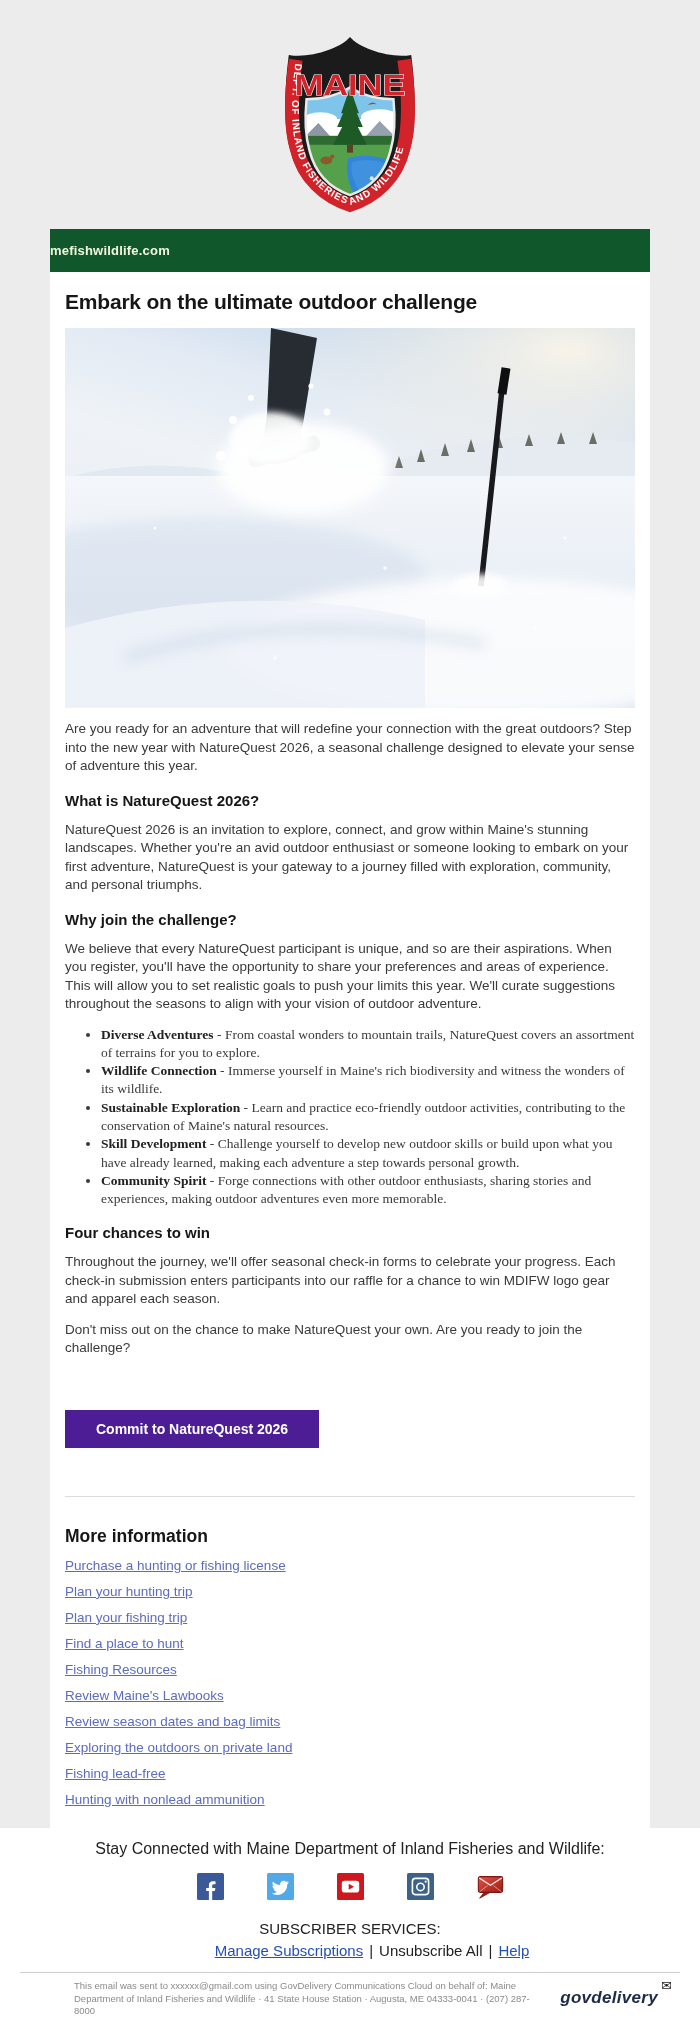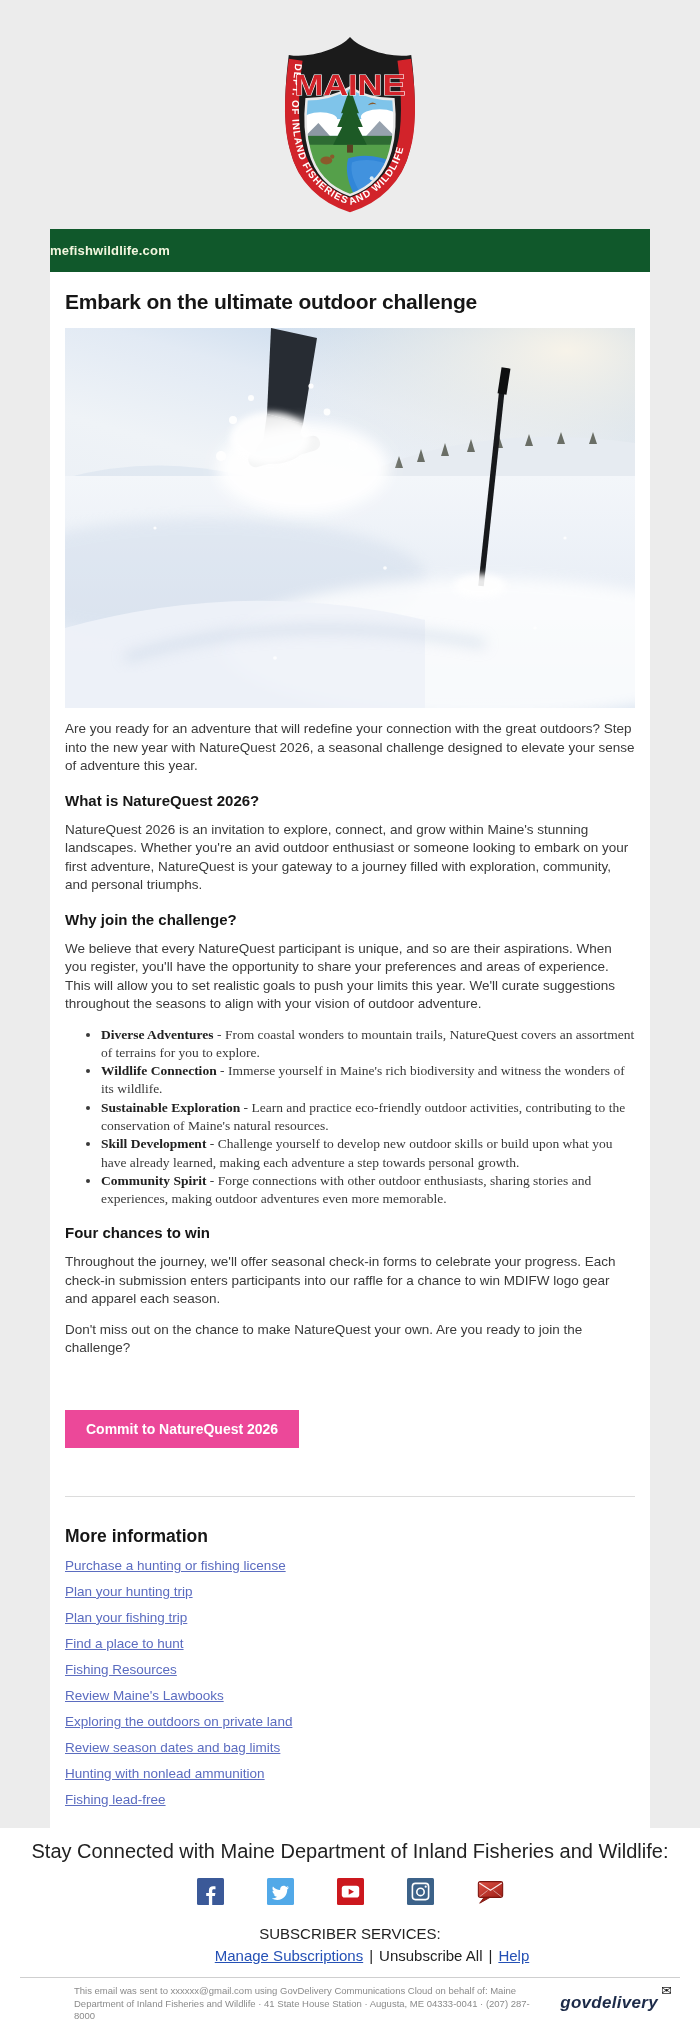--- a/index.html
+++ b/index.html
@@ -26,27 +26,27 @@
   .content li{font-size:13.5px;line-height:18.3px;color:#3a3a3a;}
   .content li b{color:#222;}
   
   .hero{position:relative;height:380px;overflow:hidden;margin-top:14px;
     background:
       radial-gradient(120% 90% at 88% 6%, #f7f3e9 0%, rgba(247,243,233,0) 42%),
       linear-gradient(196deg,#a9c5e3 0%,#c7d9ec 12%,#e2eaf4 28%,#eff3f7 46%,#e9eef5 70%,#dce6f1 100%);
   }
   .hero svg{display:block;width:100%;height:100%;}
   
-  .cta{display:inline-block;margin:40px 0 0;padding:11px 21px;background:#ec4899;
+  .cta{display:inline-block;margin:40px 0 0;padding:11px 31px;background:#4c1d95;
     color:#ffffff;font-size:14px;font-weight:bold;text-decoration:none;}
   .divider{border:0;border-top:1px solid #dcdcdc;margin:48px 0 0;}
   .info-link{display:block;margin:11px 0;font-size:13.5px;color:#5b6cc0;text-decoration:underline;}
   
   .footer{position:absolute;left:0;right:0;bottom:0;height:196px;background:#ffffff;text-align:center;}
-  .stay{font-size:20px;color:#222;margin:12px 0 0;}
+  .stay{font-size:16px;color:#222;margin:12px 0 0;}
   .social-row{display:flex;justify-content:center;gap:43px;margin:15px auto 0;}
   .social-row a{display:block;width:27px;height:27px;}
   .social-row svg{display:block;width:27px;height:27px;}
   .sub-head{font-size:15px;color:#222;margin:20px 0 0;}
   .sub-links{font-size:15px;color:#222;margin:5px 0 0;padding-left:44px;}
   .sub-links a{color:#2450b5;text-decoration:underline;}
   .sub-links .plain{color:#222;text-decoration:none;}
   .sub-links .sep{color:#222;margin:0 6px;}
   .footer-rule{border:0;border-top:1px solid #cfcfcf;margin:13px 20px 7px;}
   .legal-row{display:flex;justify-content:space-between;align-items:flex-start;padding:0 30px 0 74px;}
@@ -202,24 +202,24 @@
     <hr class="divider">
 
     <h3 class="more-heading">More information</h3>
     <div>
         <a href="#" class="info-link">Purchase a hunting or fishing license</a>
         <a href="#" class="info-link">Plan your hunting trip</a>
         <a href="#" class="info-link">Plan your fishing trip</a>
         <a href="#" class="info-link">Find a place to hunt</a>
         <a href="#" class="info-link">Fishing Resources</a>
         <a href="#" class="info-link">Review Maine's Lawbooks</a>
+        <a href="#" class="info-link">Review season dates and bag limits</a>
         <a href="#" class="info-link">Exploring the outdoors on private land</a>
-        <a href="#" class="info-link">Review season dates and bag limits</a>
+        <a href="#" class="info-link">Fishing lead-free</a>
         <a href="#" class="info-link">Hunting with nonlead ammunition</a>
-        <a href="#" class="info-link">Fishing lead-free</a>
       </div>
 
   </div>
 </div>
 
 <div class="footer">
   <div class="stay">Stay Connected with Maine Department of Inland Fisheries and Wildlife:</div>
 
   <div class="social-row">
       <a href="#">

